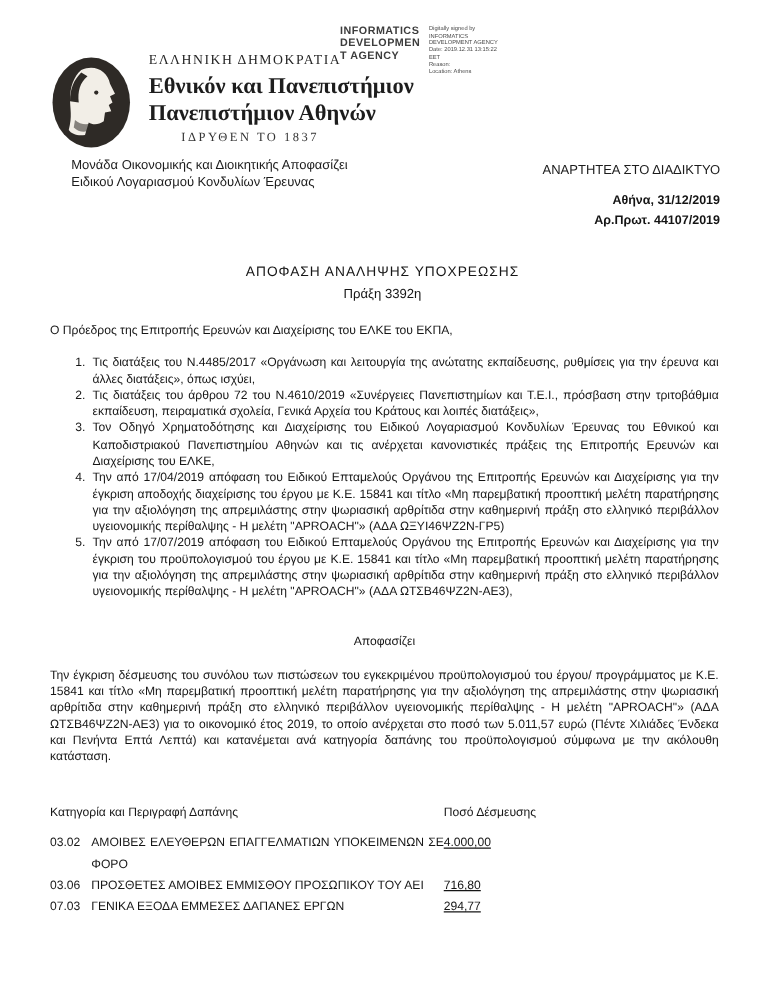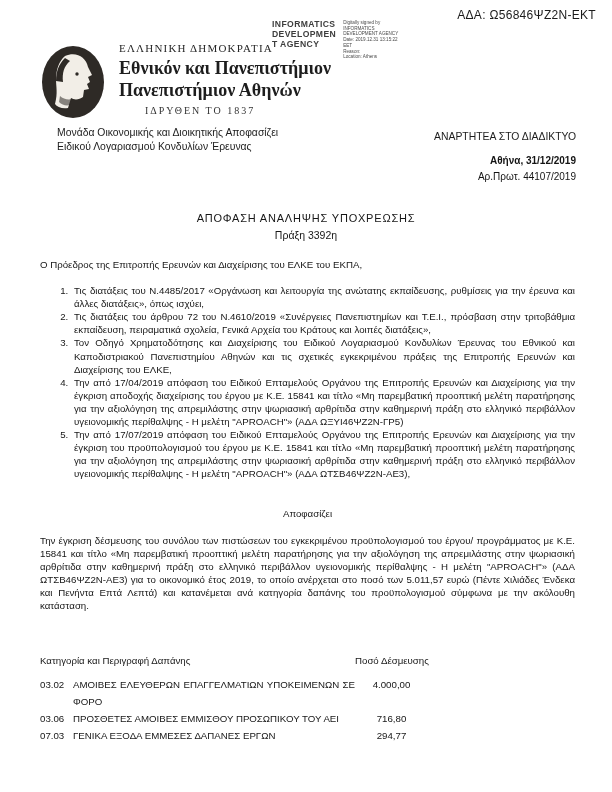--- a/index.html
+++ b/index.html
@@ -18,49 +18,48 @@
   
   .masthead{position:absolute;top:42px;left:119px;font-family:"Liberation Serif",serif;}
   .republic{font-size:11px;letter-spacing:1.2px;color:#262626;margin-bottom:4px;}
   .uni-line{font-size:18px;font-weight:bold;color:#1d1d1d;line-height:1.22;}
   .founded{font-size:10px;letter-spacing:2px;color:#333;margin-top:3px;margin-left:26px;}
   
   .unit{position:absolute;top:126px;left:57px;font-size:10.4px;line-height:1.35;color:#1c1c1c;}
   .right-block{position:absolute;top:131px;right:36px;text-align:right;}
   .webnote{font-size:10.4px;color:#1c1c1c;}
   .citydate{font-size:10px;font-weight:bold;margin-top:13px;}
-  .protocol{font-size:10px;font-weight:normal;margin-top:5px;}
+  .protocol{font-size:10px;font-weight:bold;margin-top:5px;}
   
   .doc-title{position:absolute;top:212px;left:0;width:612px;text-align:center;color:#161616;}
   .title-main{font-size:11px;letter-spacing:.8px;}
   .title-sub{font-size:10.5px;margin-top:5px;}
   
   .body-block{position:absolute;top:258px;left:40px;width:535px;font-size:9.7px;line-height:13.1px;text-align:justify;color:#161616;}
   .body-block p{margin:0;}
   .having{margin-top:15px !important;}
   ol.considerations{margin:13px 0 0 0;padding-left:31px;}
   ol.considerations li{padding-left:3px;text-align:justify;}
   .decides{margin-top:26px !important;text-align:center;}
   .decision{margin-top:14px !important;}
   
-  .btable{margin-top:42px;font-size:9.7px;}
+  .btable{margin-top:32px;font-size:9.7px;}
   .t-head{display:flex;margin-bottom:9px;}
   .t-h1{flex:0 0 315px;}
   .t-h2{flex:1;}
   .t-row{display:flex;line-height:17px;}
   .t-code{flex:0 0 33px;}
   .t-desc{flex:0 0 282px;}
-  .t-amt{flex:0 0 73px;text-align:center;}
+  .t-amt{flex:0 0 73px;text-align:left;text-decoration:underline;}
 </style>
 </head>
 <body>
 
 <div class="page">
 
-  <div class="ada">ΑΔΑ: Ω56846ΨΖ2Ν-ΕΚΤ</div>
 
   <div class="stamp">
     <div class="stamp-agency">INFORMATICS
 DEVELOPMEN
 T AGENCY</div>
     <div class="stamp-fine">Digitally signed by
 INFORMATICS
 DEVELOPMENT AGENCY
 Date: 2019.12.31 13:15:22
 EET
@@ -98,21 +97,21 @@
     <div class="title-main">ΑΠΟΦΑΣΗ ΑΝΑΛΗΨΗΣ ΥΠΟΧΡΕΩΣΗΣ</div>
     <div class="title-sub">Πράξη 3392η</div>
   </div>
 
   <div class="body-block">
     <p class="intro">Ο Πρόεδρος της Επιτροπής Ερευνών και Διαχείρισης του ΕΛΚΕ του ΕΚΠΑ,</p>
 
     <ol class="considerations">
       <li>Τις διατάξεις του Ν.4485/2017 «Οργάνωση και λειτουργία της ανώτατης εκπαίδευσης, ρυθμίσεις για την έρευνα και άλλες διατάξεις», όπως ισχύει,</li>
       <li>Τις διατάξεις του άρθρου 72 του Ν.4610/2019 «Συνέργειες Πανεπιστημίων και Τ.Ε.Ι., πρόσβαση στην τριτοβάθμια εκπαίδευση, πειραματικά σχολεία, Γενικά Αρχεία του Κράτους και λοιπές διατάξεις»,</li>
-      <li>Τον Οδηγό Χρηματοδότησης και Διαχείρισης του Ειδικού Λογαριασμού Κονδυλίων Έρευνας του Εθνικού και Καποδιστριακού Πανεπιστημίου Αθηνών και τις σχετικές εγκεκριμένου πράξεις της Επιτροπής Ερευνών και Διαχείρισης του ΕΛΚΕ,</li>
+      <li>Τον Οδηγό Χρηματοδότησης και Διαχείρισης του Ειδικού Λογαριασμού Κονδυλίων Έρευνας του Εθνικού και Καποδιστριακού Πανεπιστημίου Αθηνών και τις ανέρχεται κανονιστικές πράξεις της Επιτροπής Ερευνών και Διαχείρισης του ΕΛΚΕ,</li>
       <li>Την από 17/04/2019 απόφαση του Ειδικού Επταμελούς Οργάνου της Επιτροπής Ερευνών και Διαχείρισης για την έγκριση αποδοχής διαχείρισης του έργου με Κ.Ε. 15841 και τίτλο «Μη παρεμβατική προοπτική μελέτη παρατήρησης για την αξιολόγηση της απρεμιλάστης στην ψωριασική αρθρίτιδα στην καθημερινή πράξη στο ελληνικό περιβάλλον υγειονομικής περίθαλψης - Η μελέτη "APROACH"» (ΑΔΑ ΩΞΥΙ46ΨΖ2Ν-ΓΡ5)</li>
       <li>Την από 17/07/2019 απόφαση του Ειδικού Επταμελούς Οργάνου της Επιτροπής Ερευνών και Διαχείρισης για την έγκριση του  προϋπολογισμού του έργου με Κ.Ε. 15841 και τίτλο «Μη παρεμβατική προοπτική μελέτη παρατήρησης για την αξιολόγηση της απρεμιλάστης στην ψωριασική αρθρίτιδα στην καθημερινή πράξη στο ελληνικό περιβάλλον υγειονομικής περίθαλψης - Η μελέτη "APROACH"» (ΑΔΑ ΩΤΣΒ46ΨΖ2Ν-ΑΕ3),</li>
     </ol>
 
     <p class="decides">Αποφασίζει</p>
     <p class="decision">Την έγκριση δέσμευσης του συνόλου των πιστώσεων του εγκεκριμένου προϋπολογισμού του έργου/ προγράμματος με Κ.Ε. 15841 και τίτλο «Μη παρεμβατική προοπτική μελέτη παρατήρησης για την αξιολόγηση της απρεμιλάστης στην ψωριασική αρθρίτιδα στην καθημερινή πράξη στο ελληνικό περιβάλλον υγειονομικής περίθαλψης - Η μελέτη "APROACH"» (ΑΔΑ ΩΤΣΒ46ΨΖ2Ν-ΑΕ3) για το οικονομικό έτος 2019, το οποίο ανέρχεται στο ποσό των 5.011,57 ευρώ (Πέντε Χιλιάδες Ένδεκα και Πενήντα Επτά Λεπτά) και κατανέμεται ανά κατηγορία δαπάνης του προϋπολογισμού σύμφωνα με την ακόλουθη κατάσταση.</p>
 
     <div class="btable">
       <div class="t-head">
         <div class="t-h1">Κατηγορία και Περιγραφή Δαπάνης</div>

